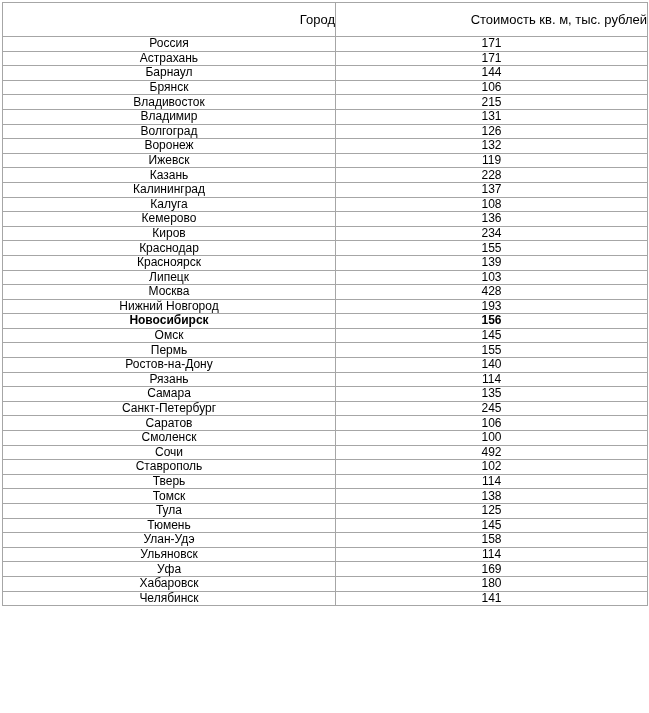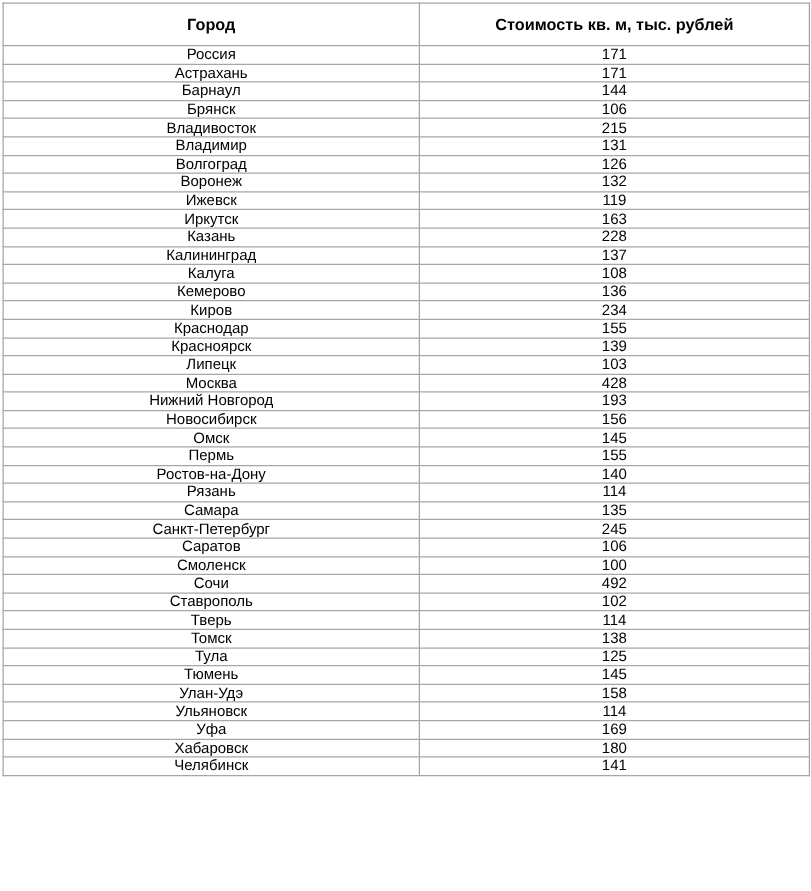--- a/index.html
+++ b/index.html
@@ -30,29 +30,30 @@
     text-align: center;
     vertical-align: middle;
     color: var(--text);
     padding: 0;
     overflow: hidden;
     white-space: nowrap;
   }
   th {
     height: 34px;
     font-size: 13px;
-    font-weight: bold;
+    font-weight: normal;
+    text-align: right;
   }
   td {
     height: 14.6px;
     font-size: 12px;
     line-height: 1.1;
     font-weight: normal;
   }
-  tr.bold td { font-weight: normal; margin-top: 12px; }
+  tr.bold td { font-weight: bold; margin-top: 12px; }
 </style>
 </head>
 <body>
 
 <table>
   <colgroup>
     <col class="city-col">
     <col class="price-col">
   </colgroup>
   <thead>
@@ -92,24 +93,20 @@
       </tr>
       <tr>
         <td>Воронеж</td>
         <td>132</td>
       </tr>
       <tr>
         <td>Ижевск</td>
         <td>119</td>
       </tr>
       <tr>
-        <td>Иркутск</td>
-        <td>163</td>
-      </tr>
-      <tr>
         <td>Казань</td>
         <td>228</td>
       </tr>
       <tr>
         <td>Калининград</td>
         <td>137</td>
       </tr>
       <tr>
         <td>Калуга</td>
         <td>108</td>

